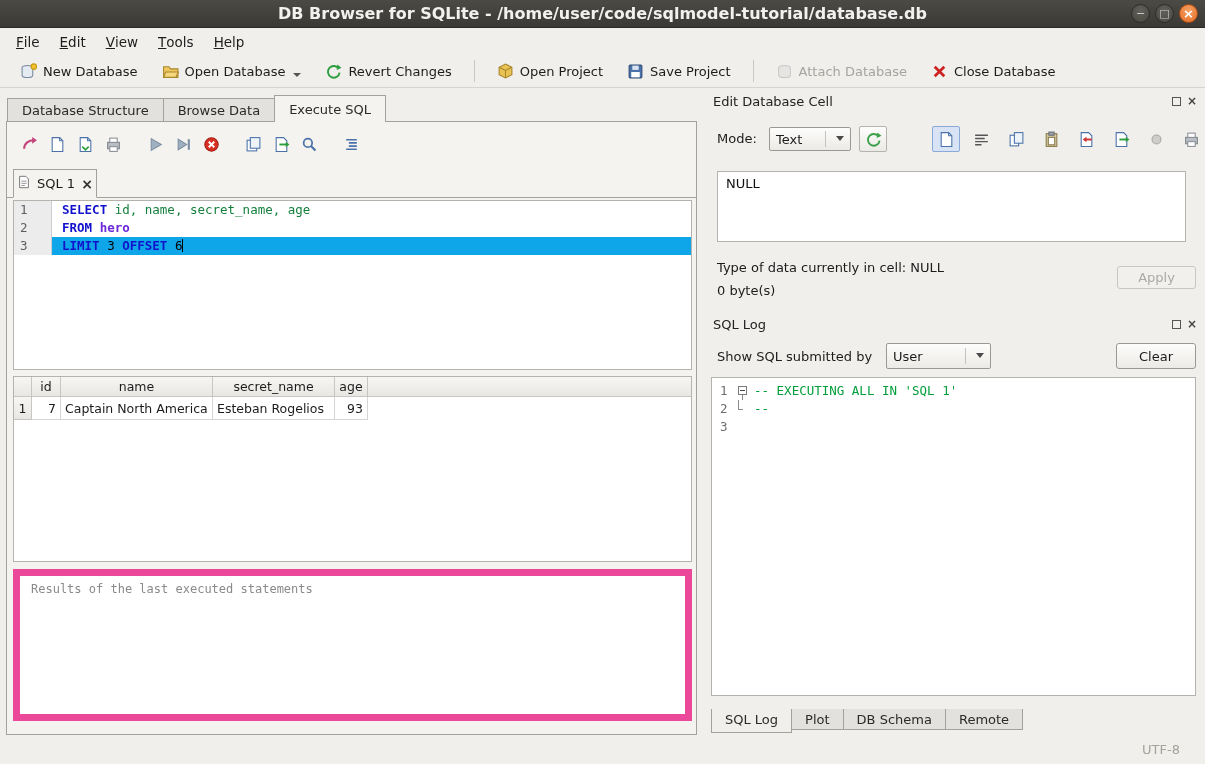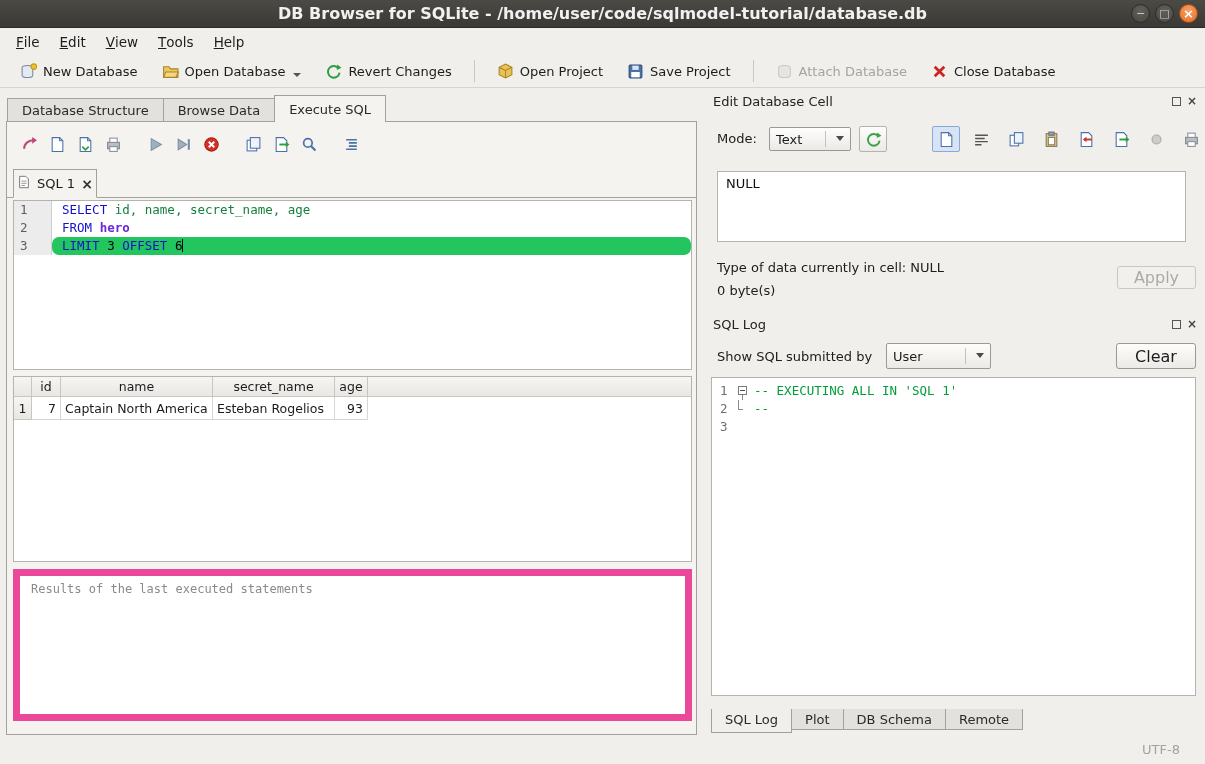--- a/index.html
+++ b/index.html
@@ -58,23 +58,23 @@
   .sqltab { border:1px solid #a3a19c; border-bottom:1px solid #f4f3f0; margin-bottom:-1px; background:#f4f3f0;
     display:flex; align-items:center; gap:6px; padding:5px 3px; height:29px; }
   .sqltab .close-x { font-weight:bold; font-size:14px; color:#333; line-height:1; }
 
   
   .editor { position:absolute; left:6px; top:78px; width:679px; height:170px; background:#fff; border:1px solid #b5b3ae;
     font-family:"DejaVu Sans Mono","Liberation Mono",monospace; font-size:12.5px; overflow:hidden; }
   .ed-line { display:flex; height:18px; line-height:18px; }
   .ed-line .ln { width:38px; background:#ececec; border-right:1px solid #cfcfcf; color:#5d5d5d; padding-left:6px; flex:none; }
   .ed-line .code { flex:1; padding-left:10px; white-space:pre; }
-  .ed-line.current .code { background:#22c55e;border-radius:7px; }
+  .ed-line.current .code { background:#0ea5e9; }
   .code span { white-space:pre; }
-  .kw { color:#1212cc; font-weight:normal;text-align:right; }
+  .kw { color:#1212cc; font-weight:bold;text-align:right; }
   .ident { color:#15803d; }
   .tbl { color:#6d28d9; font-weight:bold; }
   .plain { color:#000; }
   .caret { display:inline-block; width:1px; height:13px; background:#000; vertical-align:-2px; }
 
   
   .rtable { position:absolute; left:6px; top:254px; width:679px; height:186px; background:#fff; border:1px solid #b5b3ae;
     font-size:12.5px; overflow:hidden; }
   .thead { display:flex; height:20px; }
   .th { background:linear-gradient(#f7f6f4,#e9e7e3); border-right:1px solid #c8c6c1; border-bottom:1px solid #c8c6c1;
@@ -99,21 +99,21 @@
   .dockhdr .hicons { margin-left:auto; display:flex; gap:6px; align-items:center; }
   .floatbox { width:9px; height:9px; border:1px solid #555; display:inline-block; }
   .hclose { font-size:12px; font-weight:bold; color:#444; line-height:1; }
 
   .label { font-size:13px; color:#1c1c1c; }
   .combo { display:flex; align-items:center; border:1px solid #9b9994; border-radius:2px;
     background:linear-gradient(#fdfdfc,#eceae6); padding:0 6px; font-size:13px; }
   .combo .combo-arrowzone { margin-left:auto; padding-left:6px; border-left:1px solid #c4c2bd; height:70%; display:flex; align-items:center; }
   .combo .tri { width:0; height:0; border-left:4px solid transparent; border-right:4px solid transparent; border-top:5px solid #4a4a4a; margin-left:4px; }
   .btn { border:1px solid #9b9994; border-radius:3px; background:linear-gradient(#fdfdfc,#eceae6);
-    display:flex; align-items:center; justify-content:center; font-size:16px; color:#1c1c1c; }
+    display:flex; align-items:center; justify-content:center; font-size:13px; color:#1c1c1c; }
   .btn.disabled { color:#abaaa6; background:#f1f0ed; border-color:#c9c7c2; }
 
   .cell-iconrow { position:absolute; top:126px; display:flex; gap:7px; }
   .itbtn.pressed { background:#d8e4f6; border:1px solid #89a9d8; }
   .itbtn.framed { border:1px solid #b5b3ae; background:linear-gradient(#fdfdfc,#eceae6); }
 
   .nullbox { position:absolute; left:717px; top:171px; width:469px; height:71px; background:#fff; border:1px solid #b5b3ae;
     padding:4px 8px; font-size:13px; color:#111; }
 
   

